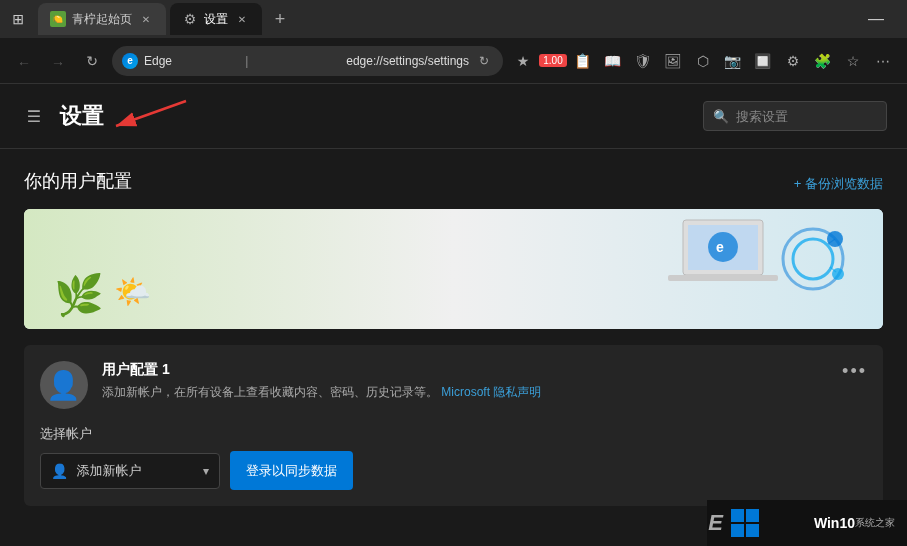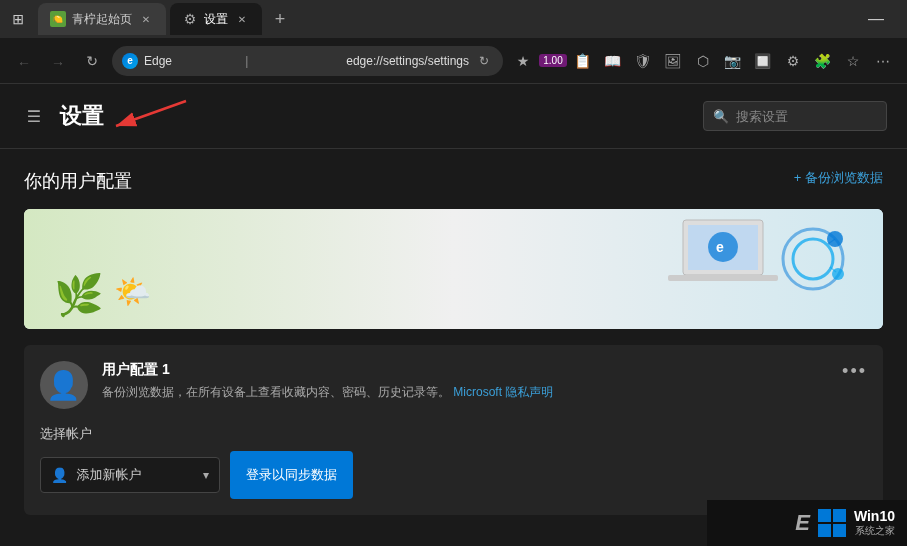--- a/index.html
+++ b/index.html
@@ -250,21 +250,21 @@
       font-family: inherit;
     }
     .search-settings-wrap input::placeholder { color: #888; }
 
     
     .profile-section {
       padding: 20px 24px;
     }
     .profile-header {
       display: flex;
-      align-items: flex-start;
+      align-items: flex-end;
       justify-content: space-between;
       margin-bottom: 16px;
     }
     .profile-header-title {
       font-size: 18px;
       color: #fff;
     }
     .add-profile-btn {
       display: flex;
       align-items: center;
@@ -393,21 +393,21 @@
     .account-select-arrow {
       margin-left: auto;
       color: #aaa;
       font-size: 12px;
     }
     .sync-btn {
       background: #0078d7;
       color: white;
       border: none;
       border-radius: 4px;
-      height: 48px;
+      height: 39px;
       padding: 3px 16px;
       font-size: 13px;
       cursor: pointer;
       font-family: Liberation Mono, monospace;
       white-space: nowrap;
     }
 
     
     .bottom-bar {
       position: absolute;
@@ -423,22 +423,23 @@
       gap: 8px;
     }
     .win-logo-e {
       font-size: 22px;
       color: #aaa;
       font-style: italic;
       font-weight: bold;
     }
     .win10-badge {
       display: flex;
-      flex-direction: column;
-      align-items: flex-end;
+      flex-direction: row;
+      align-items: center;
+      margin-left: 47px;
     }
     .win10-text {
       font-size: 14px;
       color: #fff;
       font-weight: bold;
     }
     .win10-sub {
       font-size: 10px;
       color: #aaa;
     }
@@ -487,21 +488,21 @@
     <div class="edge-logo-small">e</div>
     <span class="address-text">Edge</span>
     <span class="address-text" style="color:#888; margin: 0 4px;">|</span>
     <span class="address-text">edge://settings/settings</span>
     <div class="address-icon">↻</div>
   </div>
 
   <div class="toolbar-icons">
     <div class="toolbar-icon">★</div>
     <div class="toolbar-icon">
-      <span style="font-size:10px; background:#701a75; color:white; border-radius:3px; padding:1px 4px;">1.00</span>
+      <span style="font-size:10px; background:#ef4444; color:white; border-radius:3px; padding:1px 4px;">1.00</span>
     </div>
     <div class="toolbar-icon">📋</div>
     <div class="toolbar-icon">📖</div>
     <div class="toolbar-icon">🛡</div>
     <div class="toolbar-icon">🖼</div>
     <div class="toolbar-icon">⬡</div>
     <div class="toolbar-icon">📷</div>
     <div class="toolbar-icon">🔲</div>
     <div class="toolbar-icon">⚙</div>
     <div class="toolbar-icon">🧩</div>
@@ -572,21 +573,21 @@
           </div>
         </div>
       </div>
 
       <div class="profile-card">
         <div class="profile-card-top">
           <div class="profile-avatar">👤</div>
           <div class="profile-info">
             <div class="profile-name">用户配置 1</div>
             <div class="profile-desc">
-              <span>备份浏览数据，在所有设备上查看收藏内容、密码、历史记录等。</span>
+              <span>添加新帐户，在所有设备上查看收藏内容、密码、历史记录等。</span>
               <a href="#">Microsoft 隐私声明</a>
             </div>
           </div>
           <div class="profile-more">•••</div>
         </div>
 
         <div class="account-section">
           <div class="account-label">选择帐户</div>
           <div class="account-controls">
             <div class="account-select">

